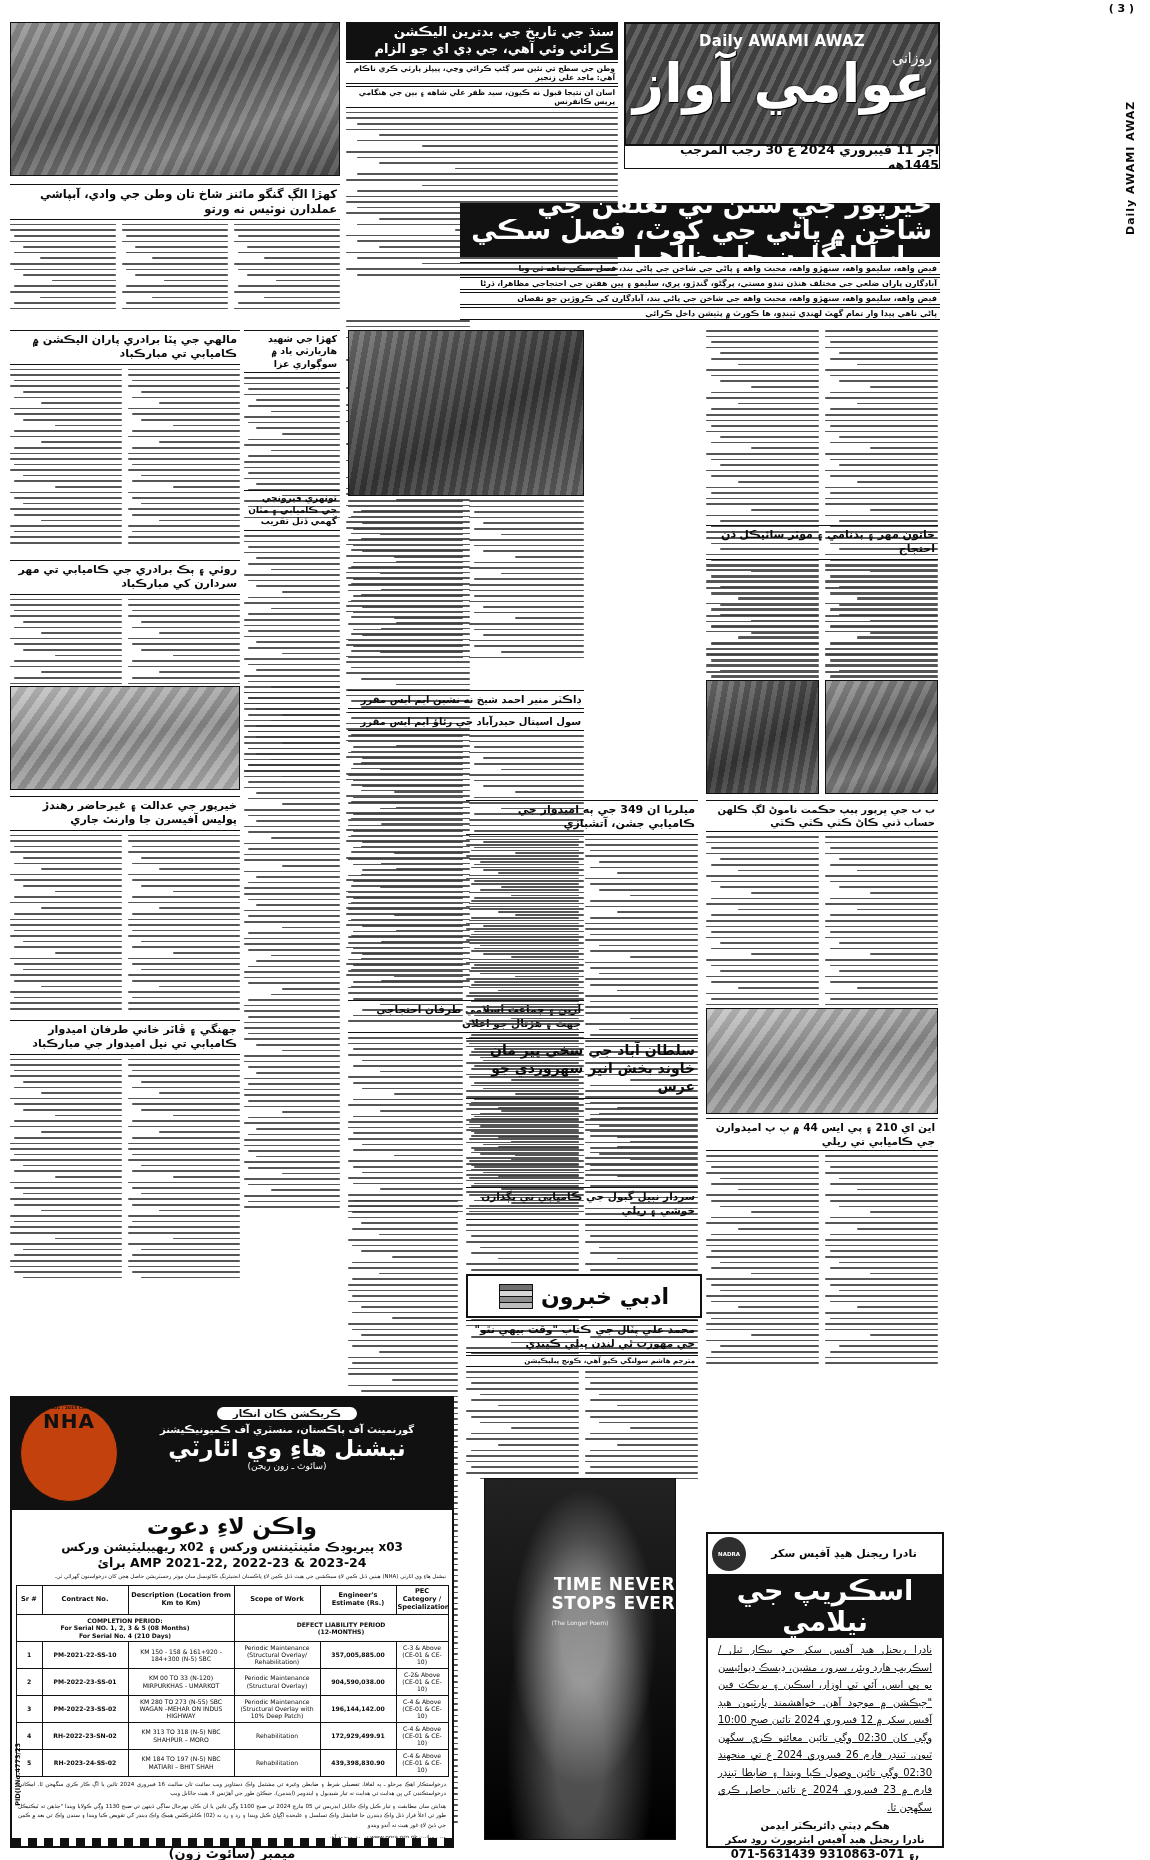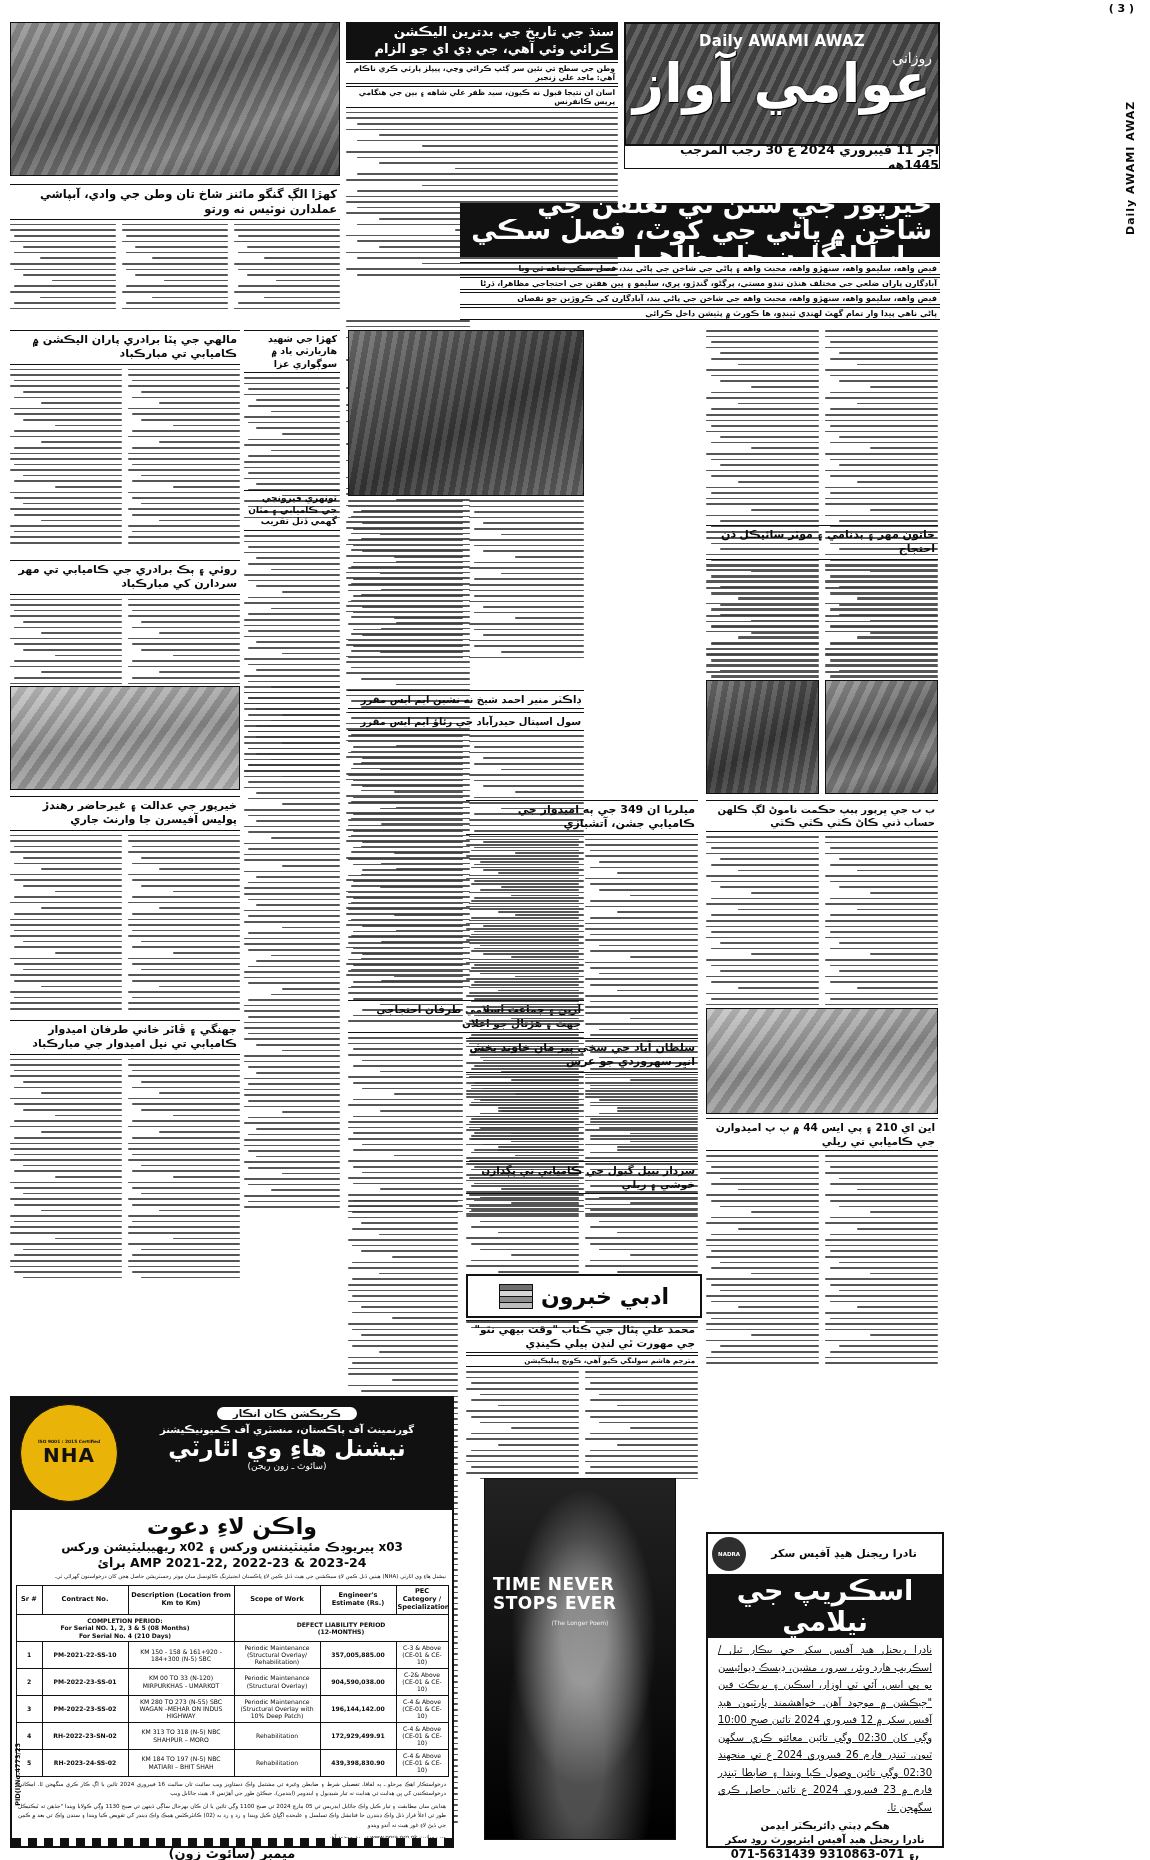--- a/index.html
+++ b/index.html
@@ -74,22 +74,22 @@
   
   .banner{position:absolute;left:460px;top:203px;width:480px;height:54px;background:#111;
     display:flex;align-items:center;justify-content:flex-end;padding:0 8px;box-sizing:border-box;}
   .banner span{color:#fff;font-size:26px;font-weight:bold;direction:rtl;line-height:1;}
 
   
   .nha{position:absolute;left:10px;top:1396px;width:444px;height:452px;border:2px solid #111;background:#fff;
     box-sizing:border-box;}
   .nha-top{background:#111;color:#fff;height:112px;position:relative;}
   .nha-seal{position:absolute;left:8px;top:6px;width:96px;height:96px;border-radius:50%;
-    background:#eab308;color:#111;display:flex;flex-direction:column;align-items:center;
-    justify-content:center;font-weight:bold;font-size:7px;text-align:center;line-height:1.15;border:1px solid #111;}
+    background:#c2410c;color:#111;display:flex;flex-direction:column;align-items:center;
+    justify-content:flex-start;font-weight:bold;font-size:7px;text-align:center;line-height:1.15;border:1px solid #111;}
   .nha-seal b{font-size:20px;letter-spacing:1px;}
   .nha-ribbon{position:absolute;left:120px;top:4px;right:10px;text-align:center;}
   .nha-ribbon .r1{background:#fff;color:#111;border-radius:10px;font-size:10px;font-weight:bold;
     display:inline-block;padding:1px 16px;direction:rtl;}
   .nha-ribbon .r2{font-size:10px;font-weight:bold;direction:rtl;margin-top:3px;}
   .nha-ribbon .r3{font-size:23px;font-weight:bold;direction:rtl;line-height:1.1;margin-top:1px;}
   .nha-ribbon .r4{font-size:9px;direction:rtl;}
   .nha-invite{text-align:center;font-size:22px;font-weight:bold;direction:rtl;margin-top:4px;letter-spacing:3px;}
   .nha-works{text-align:center;font-size:12px;font-weight:bold;direction:rtl;margin-top:1px;}
   .nha-amp{text-align:center;font-size:12.5px;font-weight:bold;margin-top:1px;}
@@ -129,22 +129,22 @@
   .adabi .t{font-size:22px;font-weight:bold;direction:rtl;}
   .books{width:34px;height:26px;position:relative;}
   .books i{position:absolute;left:0;right:0;height:5px;border:1px solid #111;background:#bdbdbd;}
   .books i:nth-child(1){bottom:0;}
   .books i:nth-child(2){bottom:6px;background:#8e8e8e;}
   .books i:nth-child(3){bottom:12px;background:#d6d6d6;}
   .books i:nth-child(4){bottom:18px;background:#6f6f6f;}
 
   .bookposter{position:absolute;left:484px;top:1478px;width:190px;height:360px;border:1px solid #111;
     background:#1a1a1a;color:#fff;overflow:hidden;}
-  .bookposter .pt{position:absolute;left:0;right:0;top:96px;text-align:left;font-size:17px;
-    font-weight:bold;line-height:1.1;letter-spacing:.5px;padding-left:8px;}
+  .bookposter .pt{position:absolute;left:0;right:0;top:96px;text-align:right;font-size:17px;
+    font-weight:bold;line-height:1.1;letter-spacing:.5px;}
   .bookposter .ps{position:absolute;left:0;right:0;top:140px;text-align:center;font-size:6px;opacity:.85;}
   .bookposter:before{
     content:"";position:absolute;inset:0;
     background:
       radial-gradient(ellipse at 52% 44%,rgba(210,210,210,.55) 0 16%,rgba(0,0,0,0) 52%),
       radial-gradient(ellipse at 50% 76%,rgba(170,170,170,.45) 0 18%,rgba(0,0,0,0) 55%),
       linear-gradient(180deg,#222 0%,#000 100%);
   }
 </style>
 </head>
@@ -1391,21 +1391,21 @@
           <i></i>
         <i></i>
           <i></i>
           <i></i>
           <i></i>
       </div>
     </div>
   </div>
 
   <div class="col" style="left:466px;top:1038px;width:232px;">
-    <div class="ttl bord" style="font-size:11px;">سلطان آباد جي سخي پير مان خاوند بخش انڀر سهروردي جو عرس</div>
+    <div class="ttl bord" style="font-size:14px;">سلطان آباد جي سخي پير مان خاوند بخش انڀر سهروردي جو عرس</div>
     <div style="display:flex;gap:6px;margin-top:4px;">
       <div class="lines r" style="flex:1;">
         <i></i>
           <i></i>
           <i></i>
           <i></i>
           <i></i>
           <i></i>
           <i></i>
           <i></i>

